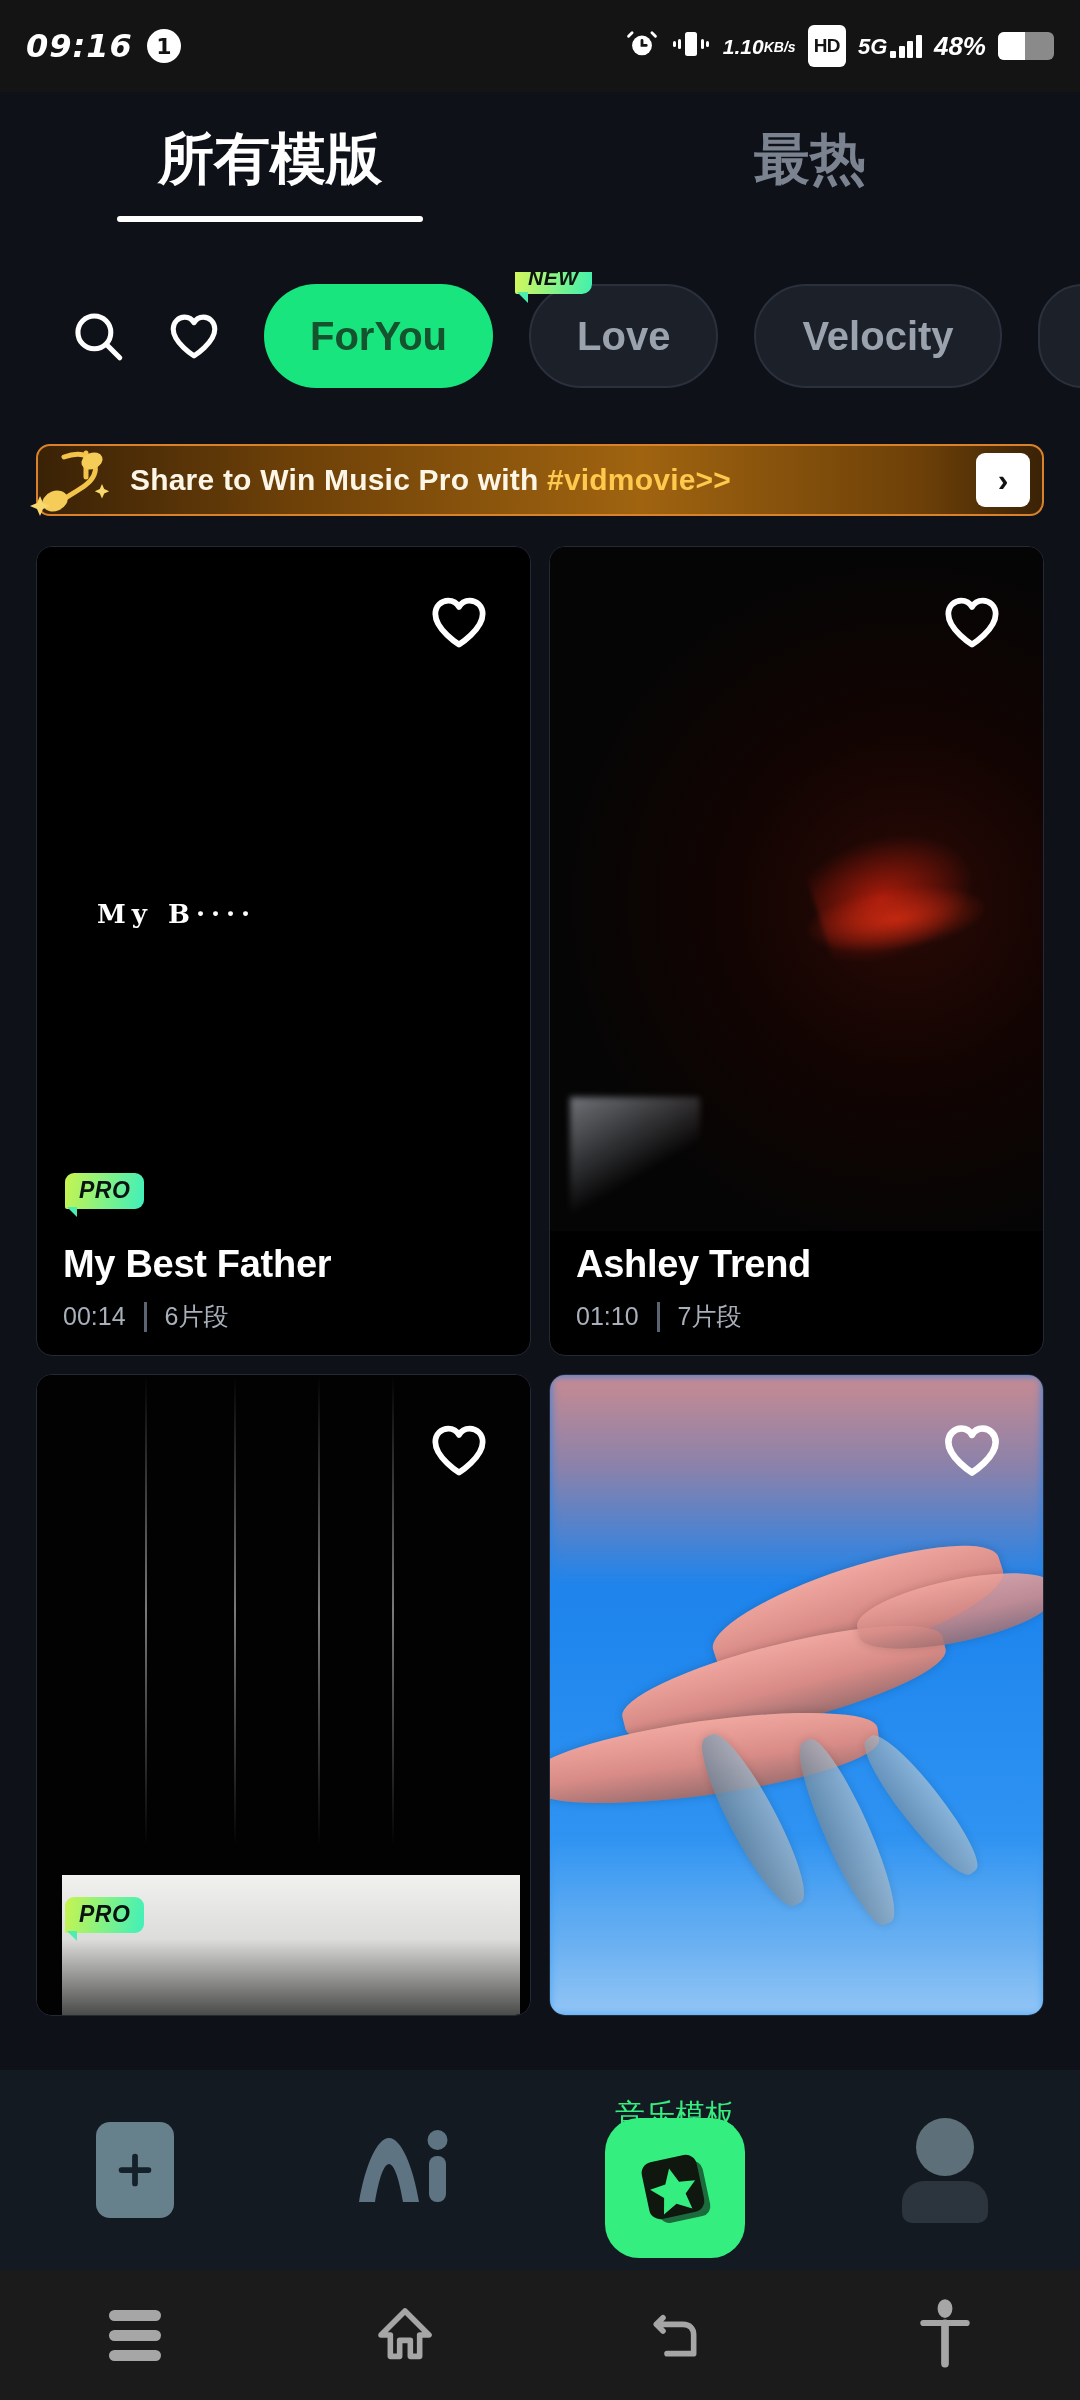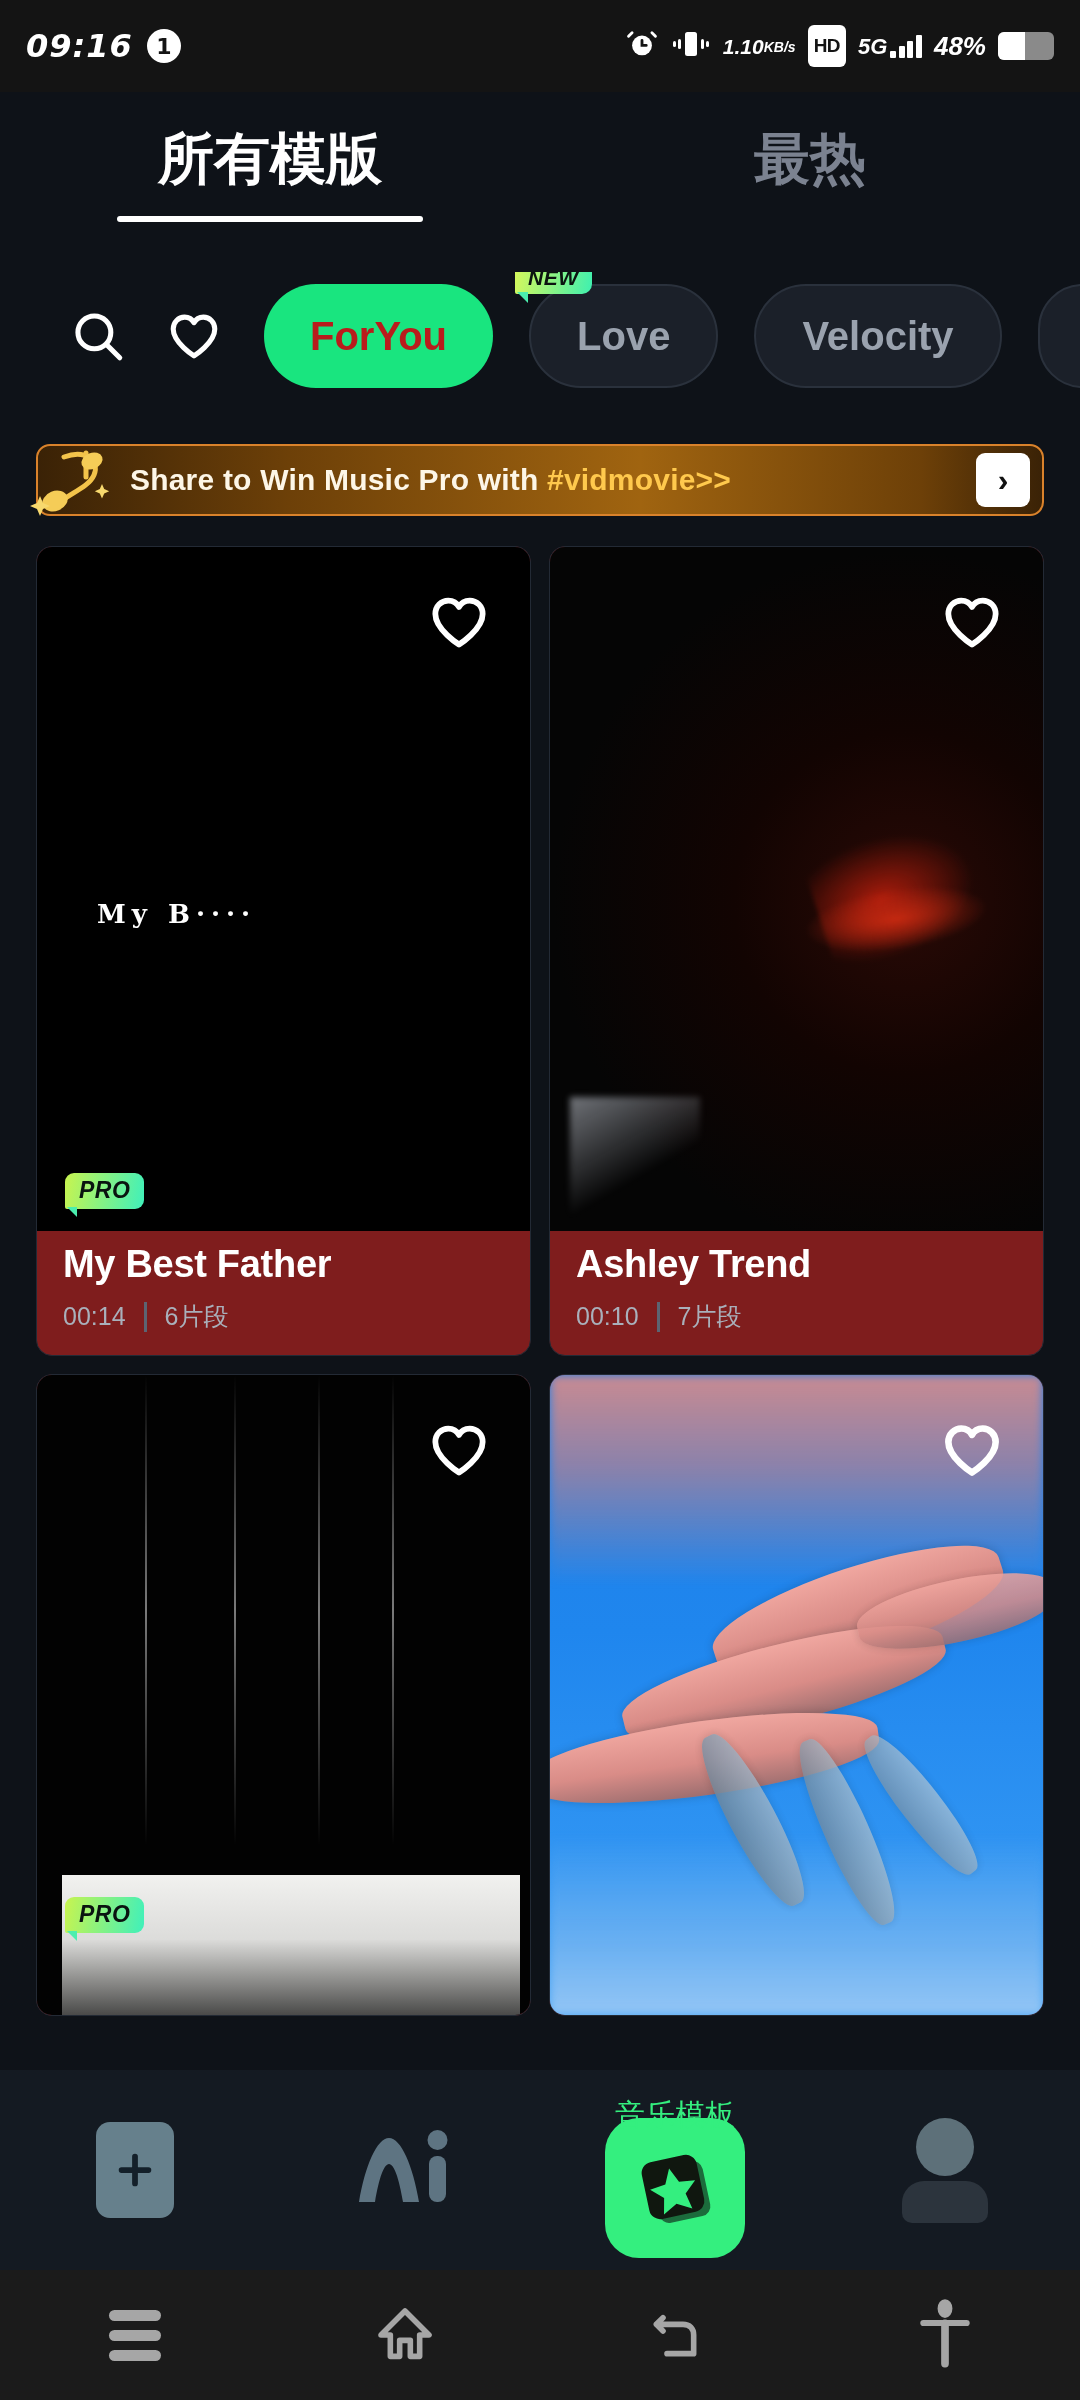--- a/index.html
+++ b/index.html
@@ -59,21 +59,21 @@
   
   .chiprow { position:absolute; top:272px; left:0; width:1080px; height:128px;
              display:flex; align-items:center; gap:0; padding-left:50px;
              overflow:hidden; }
   .icon-btn { width:96px; height:96px; display:flex; align-items:center;
               justify-content:center; flex:0 0 auto; }
   .chip { flex:0 0 auto; height:104px; border-radius:52px; display:flex;
           align-items:center; justify-content:center; padding:0 46px;
           font-size:40px; font-weight:800; position:relative;
           margin-left:22px; }
-  .chip.on { background:#19e57f; color:#b91c1c; }
+  .chip.on { background:#19e57f; color:#14532d; }
   .chip.off { background:#1b2029; color:#9aa2ae; border:2px solid #2a313c;margin-left:36px; }
   .chip-new {
     position:absolute; top:-24px; left:-16px;
     background:linear-gradient(100deg,#d8f85a,#3ef0b0);
     color:#0b1410; font-size:21px; font-weight:900; font-style:italic;
     padding:4px 13px 5px; border-radius:10px 10px 10px 2px; line-height:1.1;
     letter-spacing:0.5px;
   }
   .chip-new::after { content:""; position:absolute; left:2px; bottom:-9px;
     width:0;height:0;border-left:11px solid transparent;
@@ -91,21 +91,21 @@
                  letter-spacing:0.2px; }
   .banner-text .tag { color:#ffc94d; }
   .banner-arrow { width:54px; height:54px; background:#fff; border-radius:9px;
                   display:flex; align-items:center; justify-content:center;
                   color:#111; font-size:32px; font-weight:700; flex:0 0 auto; }
 
   
   .grid { position:absolute; top:546px; left:36px; width:1008px;
           display:flex; flex-wrap:wrap; gap:18px; }
   .card { width:495px; border-radius:16px; overflow:hidden;
-          background:#7f1d1d; border:1.5px solid #232a35; position:relative; }
+          background:#000000; border:1.5px solid #232a35; position:relative; }
   .thumb { width:100%; height:684px; position:relative; overflow:hidden;
            background:#000; }
   .thumb.t1 { background:#000; }
   .t1-text { position:absolute; left:60px; top:352px; color:#fff;
              font-size:26px; font-weight:800; letter-spacing:6px;
              font-family:"DejaVu Serif", serif; }
   .thumb.t2 { background:radial-gradient(circle at 72% 52%, #2a0a06 0%, #120402 34%, #050505 70%);}
   .t2-red { position:absolute; left:54%; top:42%; width:160px; height:120px;
             background:radial-gradient(ellipse at 40% 50%, rgba(190,30,12,.85), rgba(90,12,6,0) 70%);
             transform:rotate(-18deg); filter:blur(2px); }
@@ -302,21 +302,21 @@
         <div class="t2-glow"></div>
         <div class="heart-btn">
           <svg width="66" height="66" viewBox="0 0 24 24" fill="none" stroke="#fff" stroke-width="2.1" stroke-linejoin="round">
             <path d="M12 20.2 C12 20.2 3.4 14.8 3.4 9.1 C3.4 6.2 5.6 4.2 8.1 4.2 C9.9 4.2 11.3 5.2 12 6.5 C12.7 5.2 14.1 4.2 15.9 4.2 C18.4 4.2 20.6 6.2 20.6 9.1 C20.6 14.8 12 20.2 12 20.2 Z"></path>
           </svg>
         </div>
       </div>
       <div class="card-meta">
         <div class="card-title">Ashley Trend</div>
         <div class="card-sub">
-          <span>00:10</span>
+          <span>01:10</span>
           <span class="divider"></span>
           <span>7片段</span>
         </div>
       </div>
     </div>
 
     <div class="card">
       <div class="thumb t3" style="height:640px">
         <div class="t3-streak" style="left:22%"></div>
         <div class="t3-streak" style="left:40%"></div>

